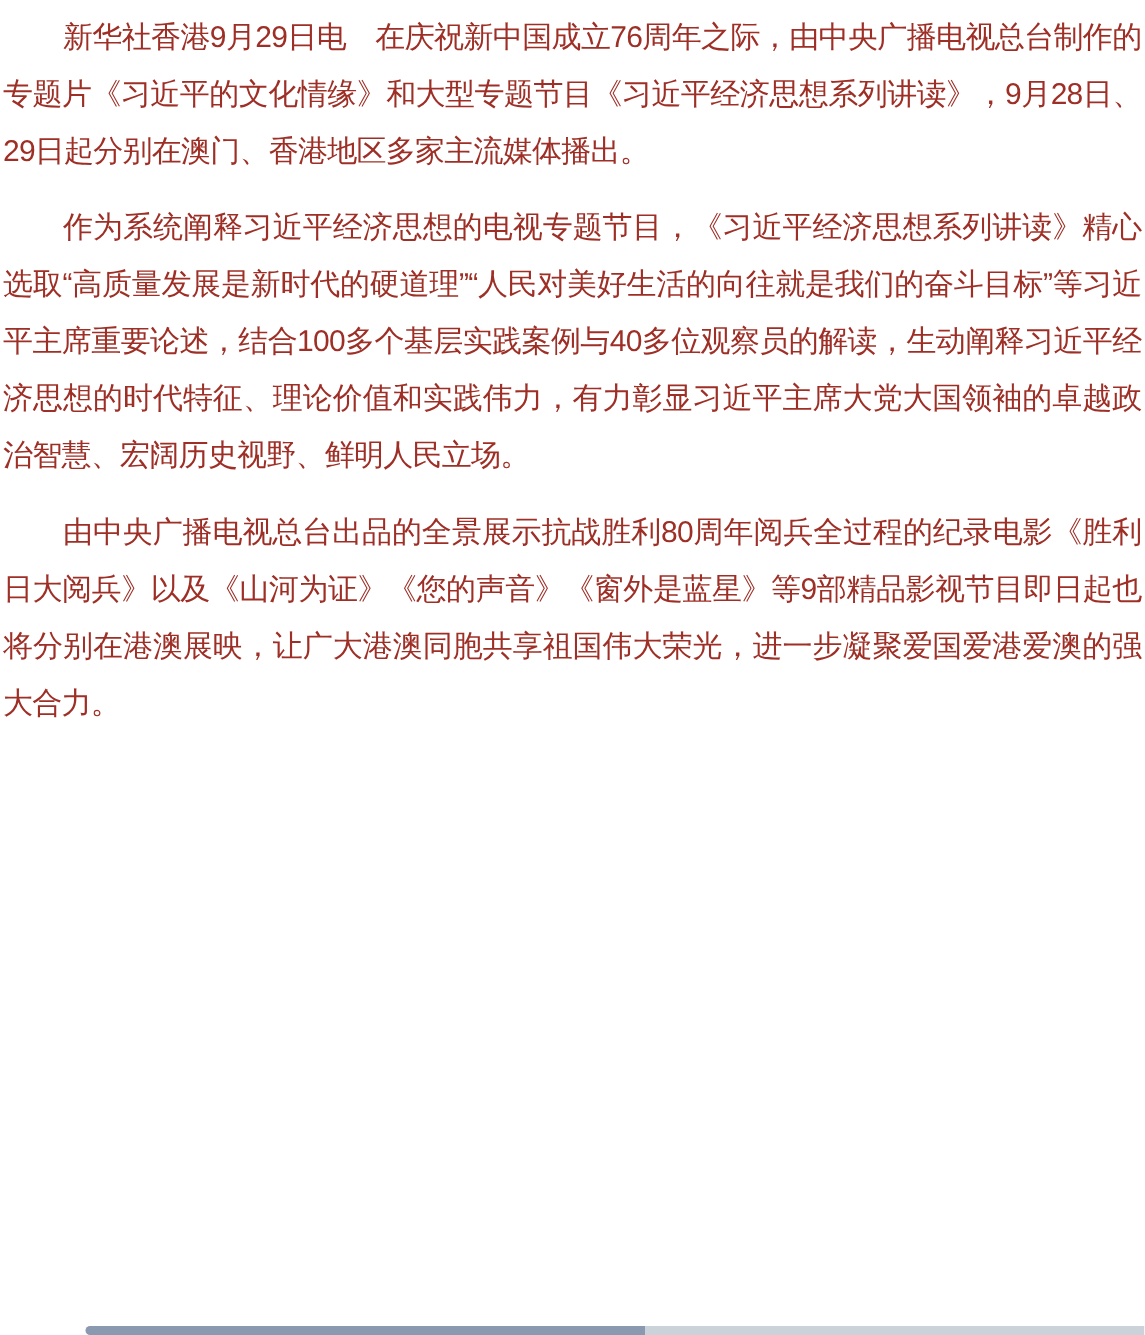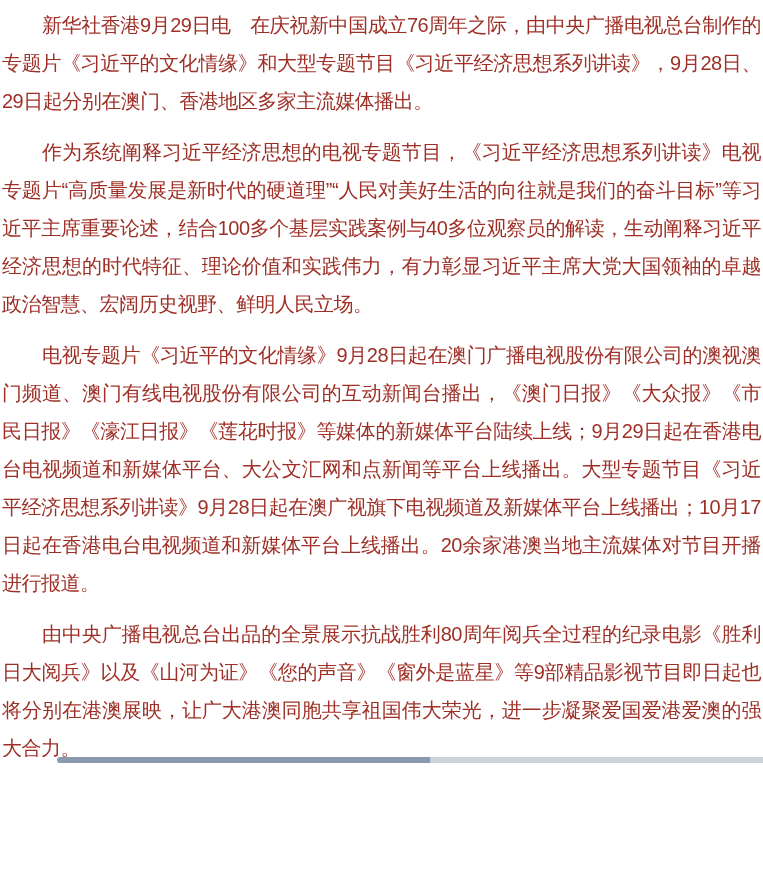--- a/index.html
+++ b/index.html
@@ -15,21 +15,21 @@
     background: var(--bg-color);
   }
   body {
     width: 763px;
     height: 890px;
     overflow: hidden;
     font-family: "Liberation Sans", "DejaVu Sans", sans-serif;
   }
   .page {
     width: 763px;
-    height: 763px;
+    height: 890px;
     position: relative;
     background: var(--bg-color);
   }
   article {
     padding: 6px 2px 0 2px;
   }
   article p {
     margin: 0 0 13px 0;
     font-size: 20px;
     line-height: 38px;
@@ -67,22 +67,21 @@
     height: 6px;
     background: var(--sb-track);
   }
 </style>
 </head>
 <body>
 
 <div class="page">
   <article>
     <p>新华社香港9月29日电　在庆祝新中国成立76周年之际，由中央广播电视总台制作的专题片《习近平的文化情缘》和大型专题节目《习近平经济思想系列讲读》，9月28日、29日起分别在澳门、香港地区多家主流媒体播出。</p>
-    <p>作为系统阐释习近平经济思想的电视专题节目，《习近平经济思想系列讲读》电视专题片“高质量发展是新时代的硬道理”“人民对美好生活的向往就是我们的奋斗目标”等习近平主席重要论述，结合100多个基层实践案例与40多位观察员的解读，生动阐释习近平经济思想的时代特征、理论价值和实践伟力，有力彰显习近平主席大党大国领袖的卓越政治智慧、宏阔历史视野、鲜明人民立场。</p>
-    <p>电视专题片《习近平的文化情缘》9月28日起在澳门广播电视股份有限公司的澳视澳门频道、澳门有线电视股份有限公司的互动新闻台播出，《澳门日报》《大众报》《市民日报》《濠江日报》《莲花时报》等媒体的新媒体平台陆续上线；9月29日起在香港电台电视频道和新媒体平台、大公文汇网和点新闻等平台上线播出。大型专题节目《习近平经济思想系列讲读》9月28日起在澳广视旗下电视频道及新媒体平台上线播出；10月17日起在香港电台电视频道和新媒体平台上线播出。20余家港澳当地主流媒体对节目开播进行报道。</p>
+    <p>作为系统阐释习近平经济思想的电视专题节目，《习近平经济思想系列讲读》精心选取“高质量发展是新时代的硬道理”“人民对美好生活的向往就是我们的奋斗目标”等习近平主席重要论述，结合100多个基层实践案例与40多位观察员的解读，生动阐释习近平经济思想的时代特征、理论价值和实践伟力，有力彰显习近平主席大党大国领袖的卓越政治智慧、宏阔历史视野、鲜明人民立场。</p>
     <p>由中央广播电视总台出品的全景展示抗战胜利80周年阅兵全过程的纪录电影《胜利日大阅兵》以及《山河为证》《您的声音》《窗外是蓝星》等9部精品影视节目即日起也将分别在港澳展映，让广大港澳同胞共享祖国伟大荣光，进一步凝聚爱国爱港爱澳的强大合力。</p>
   </article>
 
   <div class="hscrollbar">
     <div class="hscroll-gap"></div>
     <div class="hscroll-thumb"></div>
     <div class="hscroll-track"></div>
   </div>
 </div>
 

